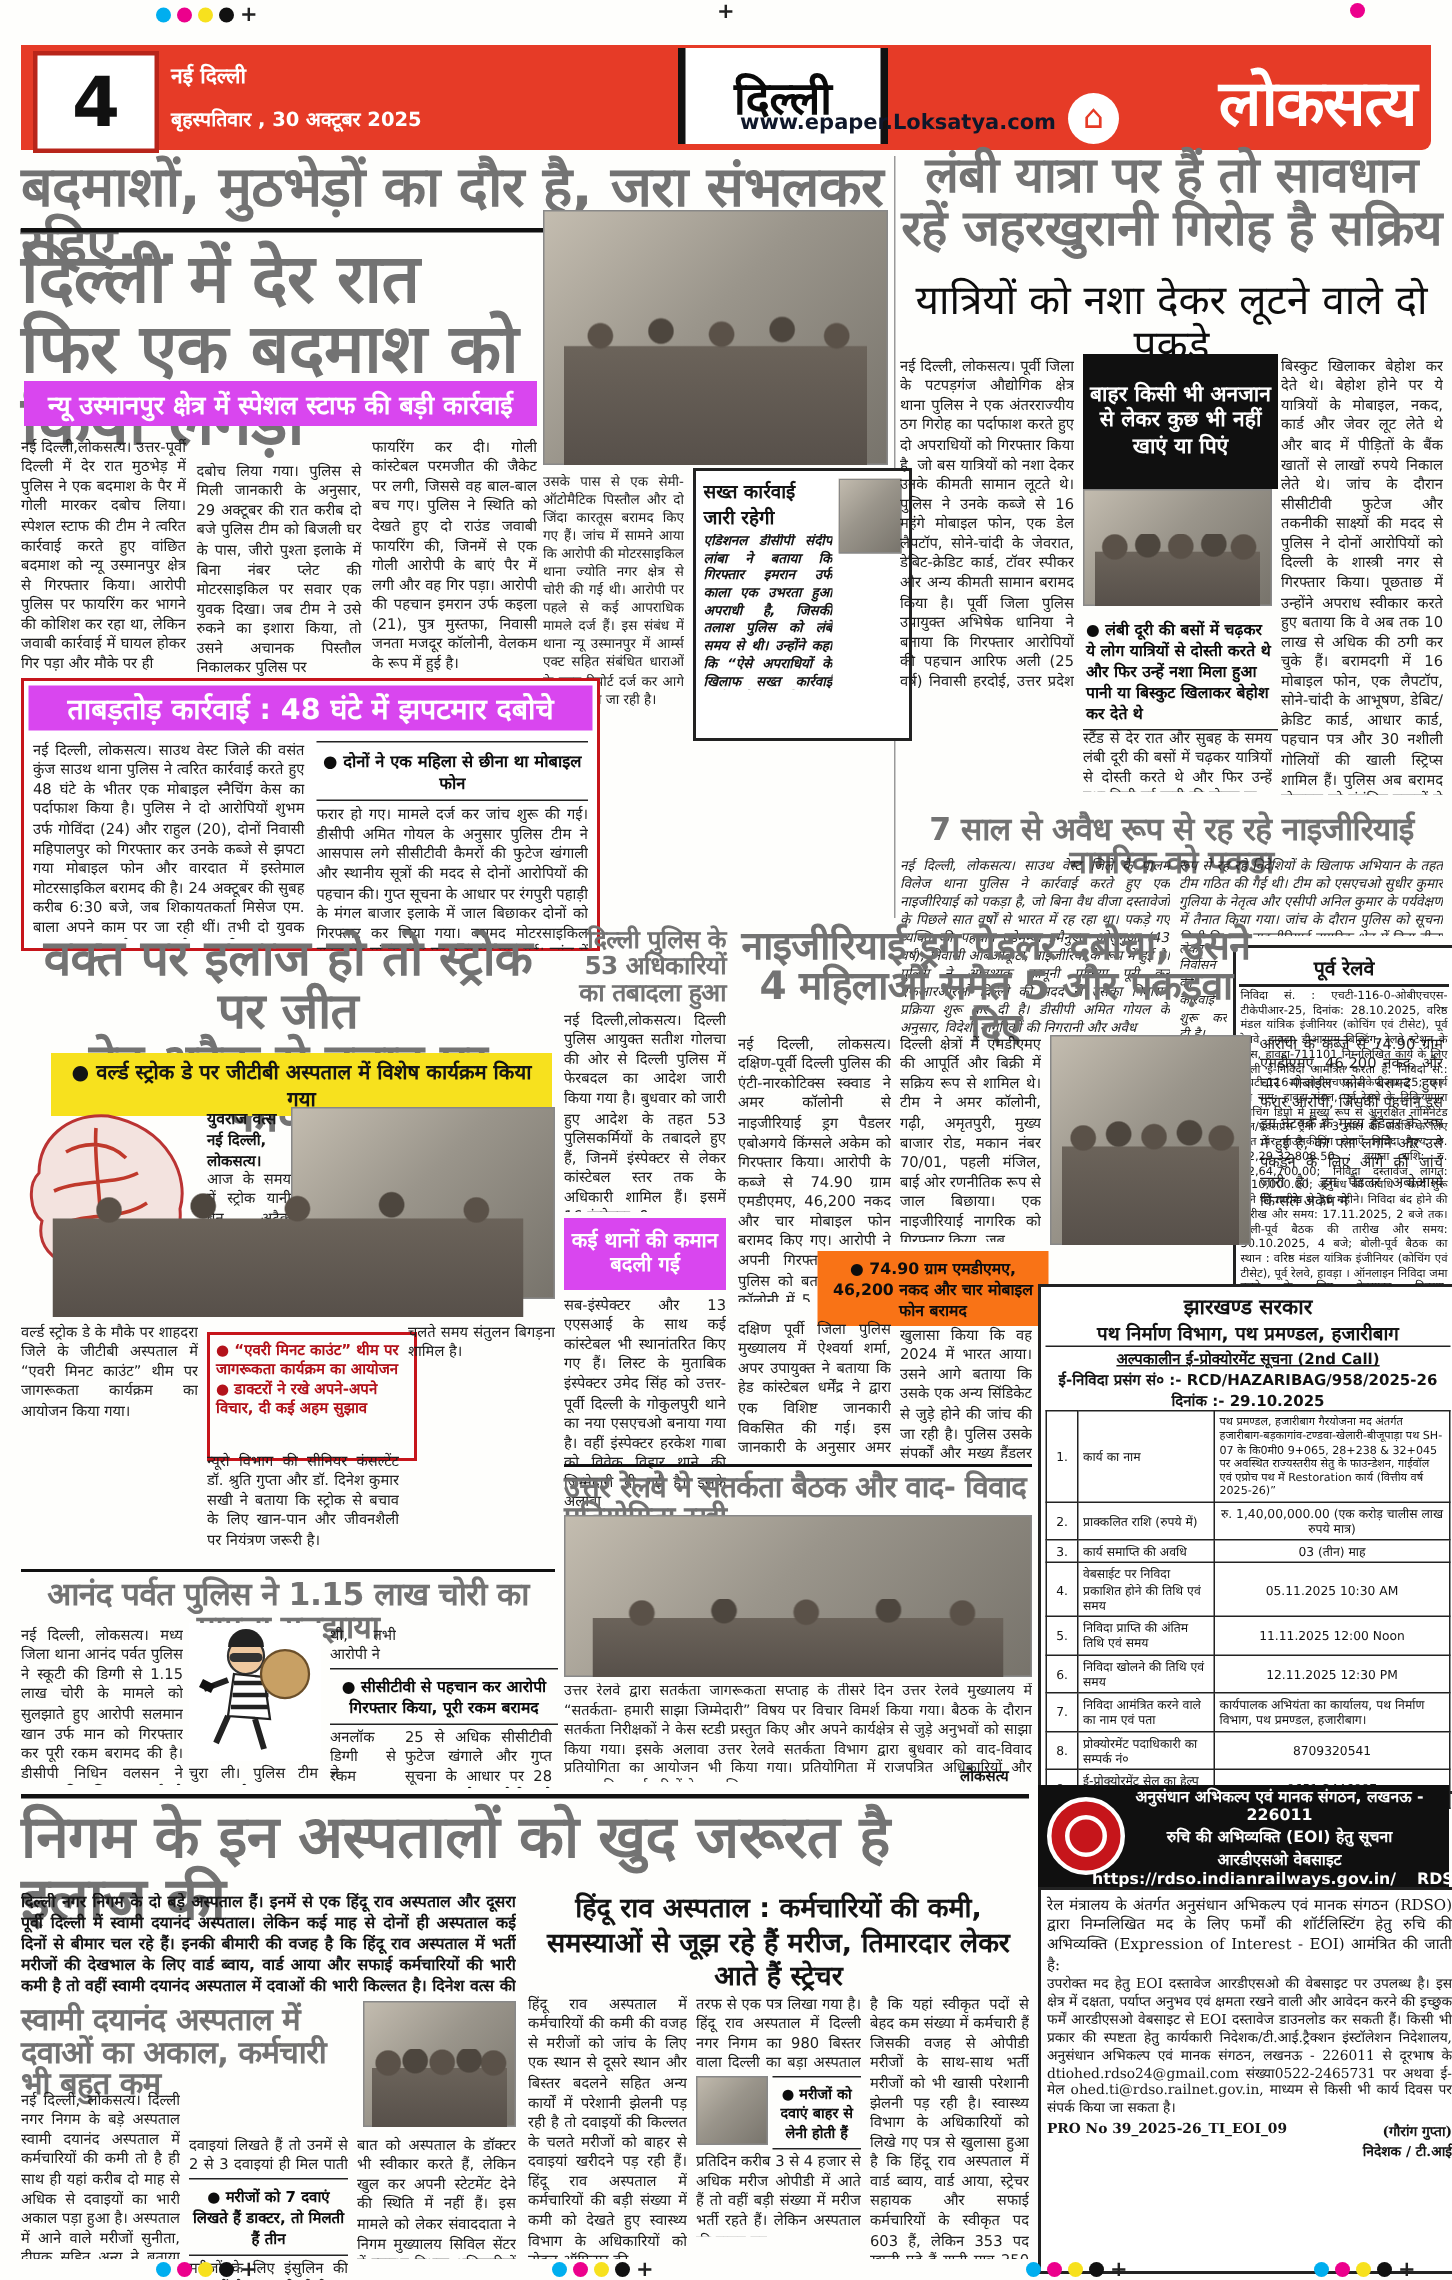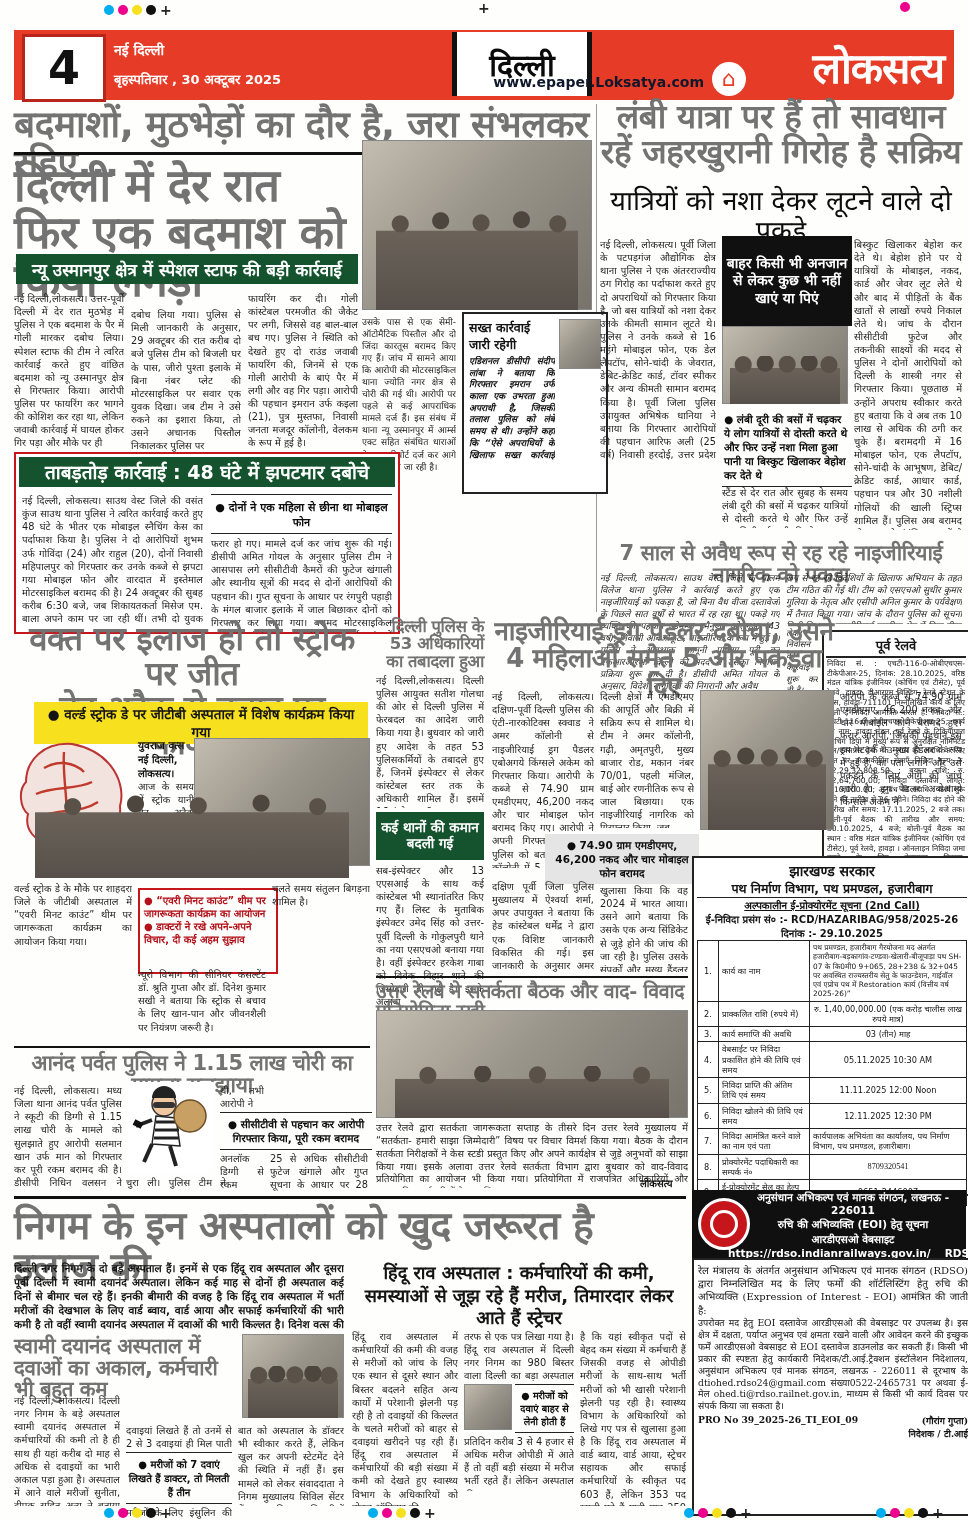--- a/index.html
+++ b/index.html
@@ -9,21 +9,21 @@
   .body-txt{font-size:9.8px;line-height:1.34;text-align:justify;color:#1d1d1d;overflow:hidden;}
   .photo{background:linear-gradient(135deg,#c4bdb0 0%,#9a958b 45%,#77736b 100%);box-shadow:inset 0 0 0 1px #888;overflow:hidden;}
   .photo .ppl{position:absolute;bottom:0;left:6%;width:88%;height:62%;
     background:radial-gradient(circle at 12% 18%, #5a5148 8px, transparent 9px),
                radial-gradient(circle at 32% 15%, #4d463e 8px, transparent 9px),
                radial-gradient(circle at 52% 17%, #5a5148 8px, transparent 9px),
                radial-gradient(circle at 72% 14%, #4d463e 8px, transparent 9px),
                radial-gradient(circle at 90% 18%, #5a5148 8px, transparent 9px),
                linear-gradient(180deg, transparent 24%, #6b635a 25%, #57504a 100%);
     border-radius:6px 6px 0 0;}
-  .redbar{background:#14532d;color:#fff;font-weight:bold;display:flex;align-items:center;justify-content:center;text-align:center;}
+  .redbar{background:#d946ef;color:#fff;font-weight:bold;display:flex;align-items:center;justify-content:center;text-align:center;}
   .blackbox{background:#101010;color:#fff;font-weight:bold;display:flex;align-items:center;justify-content:center;text-align:center;}
   .rule{background:#111;}
   .pullq{font-weight:bold;color:#0d0d0d;text-align:center;border-top:1.5px solid #222;border-bottom:1.5px solid #222;padding:4px 2px;}
   .tender{border:2px solid #222;background:#fff;}
   .tender-title{font-weight:bold;text-align:center;border-bottom:2px solid #222;padding:2px 0;font-size:13px;}
   .tiny{font-size:7.6px;line-height:1.28;text-align:justify;}
   table.gov{border-collapse:collapse;width:100%;font-size:8.2px;line-height:1.25;}
   table.gov td{border:1px solid #222;padding:2px 3px;vertical-align:middle;}
   .cmyk{display:flex;gap:4px;align-items:center;}
   .cmyk i{width:10px;height:10px;border-radius:50%;display:inline-block;}
@@ -153,21 +153,21 @@
     <div class="redbar" style="height:48px;margin:4px 0;font-size:13.5px;line-height:1.15;">कई थानों की कमान बदली गई</div>
     <div class="body-txt" style="height:142px;">सब-इंस्पेक्टर और 13 एएसआई के साथ कई कांस्टेबल भी स्थानांतरित किए गए हैं। लिस्ट के मुताबिक इंस्पेक्टर उमेद सिंह को उत्तर-पूर्वी दिल्ली के गोकुलपुरी थाने का नया एसएचओ बनाया गया है। वहीं इंस्पेक्टर हरकेश गाबा को विवेक विहार थाने की जिम्मेदारी दी गई है। इसके अलावा</div>
   </div>
 
   <div class="abs hl" style="left:492px;top:618px;width:344px;font-size:26px;text-align:center;">नाइजीरियाई ड्रग पेडलर दबोचा, उसने 4 महिलाओं समेत 5 और पकड़वा दिए</div>
   <div class="abs body-txt" style="left:492px;top:690px;width:102px;height:178px;">नई दिल्ली, लोकसत्य। दक्षिण-पूर्वी दिल्ली पुलिस की एंटी-नारकोटिक्स स्क्वाड ने अमर कॉलोनी से नाइजीरियाई ड्रग पैडलर एबोअगये किंग्सले अकेम को गिरफ्तार किया। आरोपी के कब्जे से 74.90 ग्राम एमडीएमए, 46,200 नकद और चार मोबाइल फोन बरामद किए गए। आरोपी ने अपनी गिरफ्तारी के बाद पुलिस को बताया कि अमर कॉलोनी में 5 अन्य अफ्रीकी नागरिक अवैध रूप से रह रहे हैं, जिन्हें पुलिस ने तुरंत गिरफ्तार कर लिया।</div>
   <div class="abs body-txt" style="left:600px;top:690px;width:94px;height:138px;">दिल्ली क्षेत्रों में एमडीएमए की आपूर्ति और बिक्री में सक्रिय रूप से शामिल थे। टीम ने अमर कॉलोनी, गढ़ी, अमृतपुरी, मुख्य बाजार रोड, मकान नंबर 70/01, पहली मंजिल, बाई ओर रणनीतिक रूप से जाल बिछाया। एक नाइजीरियाई नागरिक को गिरफ्तार किया, जब</div>
   <div class="abs photo" style="left:700px;top:690px;width:134px;height:140px;">
       <div class="ppl"></div>
     </div>
-  <div class="abs pullq" style="left:545px;top:834px;width:150px;background:#e5e5e5;font-size:10.5px;border:none;">●  74.90 ग्राम एमडीएमए, 46,200 नकद और चार मोबाइल फोन बरामद</div>
+  <div class="abs pullq" style="left:545px;top:834px;width:150px;background:#f97316;font-size:10.5px;border:none;">●  74.90 ग्राम एमडीएमए, 46,200 नकद और चार मोबाइल फोन बरामद</div>
   <div class="abs body-txt" style="left:492px;top:880px;width:102px;height:92px;">दक्षिण पूर्वी जिला पुलिस मुख्यालय में ऐश्वर्या शर्मा, अपर उपायुक्त ने बताया कि हेड कांस्टेबल धर्मेंद्र ने द्वारा एक विशिष्ट जानकारी विकसित की गई। इस जानकारी के अनुसार अमर कॉलोनी में रहने वाले दो नाइजीरियाई नागरिक दक्षिण-पूर्वी</div>
   <div class="abs body-txt" style="left:600px;top:884px;width:88px;height:88px;">खुलासा किया कि वह 2024 में भारत आया। उसने आगे बताया कि उसके एक अन्य सिंडिकेट से जुड़े होने की जांच की जा रही है। पुलिस उसके संपर्कों और मुख्य हैंडलर का पता लगाने में जुटी है।</div>
   <div class="abs body-txt" style="left:840px;top:690px;width:122px;height:160px;">आरोपी के कब्जे से 74.90 ग्राम एमडीएमए, 46,200 नकद, और चार मोबाइल फोन बरामद हुए। फरार आरोपी, जिसकी पहचान इस ड्रग नेटवर्क के मुख्य हैंडलर के रूप में हुई है, का पता लगाने और उसे पकड़ने के लिए आगे की जांच जारी है। ड्रग पैडलर अबोआग्ये किंग्सले अकेम ने</div>
 
   <div class="abs rule" style="left:376px;top:976px;width:312px;height:2px;"></div>
   <div class="abs hl" style="left:376px;top:982px;width:312px;font-size:19.5px;">उत्तर रेलवे ने सतर्कता बैठक और वाद- विवाद प्रतियोगिता रखी</div>
   <div class="abs photo" style="left:376px;top:1010px;width:312px;height:108px;">
       <div class="ppl" style="height:48%;"></div>
     </div>
   <div class="abs body-txt" style="left:376px;top:1122px;width:312px;height:66px;font-size:9.6px;">उत्तर रेलवे द्वारा सतर्कता जागरूकता सप्ताह के तीसरे दिन उत्तर रेलवे मुख्यालय में “सतर्कता- हमारी साझा जिम्मेदारी” विषय पर विचार विमर्श किया गया। बैठक के दौरान सतर्कता निरीक्षकों ने केस स्टडी प्रस्तुत किए और अपने कार्यक्षेत्र से जुड़े अनुभवों को साझा किया गया। इसके अलावा उत्तर रेलवे सतर्कता विभाग द्वारा बुधवार को वाद-विवाद प्रतियोगिता का आयोजन भी किया गया। प्रतियोगिता में राजपत्रित अधिकारियों और अराजपत्रित कर्मचारियों ने भाग लिया।</div>
@@ -233,21 +233,21 @@
             <td style="text-align:center;">12.11.2025  12:30  PM</td>
           </tr>
       <tr>
             <td style="text-align:center;">7.</td>
             <td>निविदा आमंत्रित करने वाले का नाम एवं पता</td>
             <td>कार्यपालक अभियंता का कार्यालय, पथ निर्माण विभाग, पथ प्रमण्डल, हजारीबाग।</td>
           </tr>
       <tr>
             <td style="text-align:center;">8.</td>
             <td>प्रोक्योरमेंट पदाधिकारी का सम्पर्क नं०</td>
-            <td style="text-align:center;font-family:Liberation Serif, serif;">8709320541</td>
+            <td style="text-align:center;">8709320541</td>
           </tr>
       <tr>
             <td style="text-align:center;">9.</td>
             <td>ई-प्रोक्योरमेंट सेल का हेल्प लाईन नं०</td>
             <td style="text-align:center;">0651-2446007</td>
           </tr>
     </tbody>
       </table>
     <div style="font-size:8.6px;font-weight:bold;line-height:1.3;margin-top:2px;">अतिरिक्त जानकारी के लिए वेबसाईट पर देखें :-http://jharkhandtenders.gov.in E-mail ID : eercdhazari-jhr@nic.in Tel. No.-06546-225818</div>
     <div style="display:flex;justify-content:space-between;font-size:8px;font-weight:bold;margin-top:2px;">

